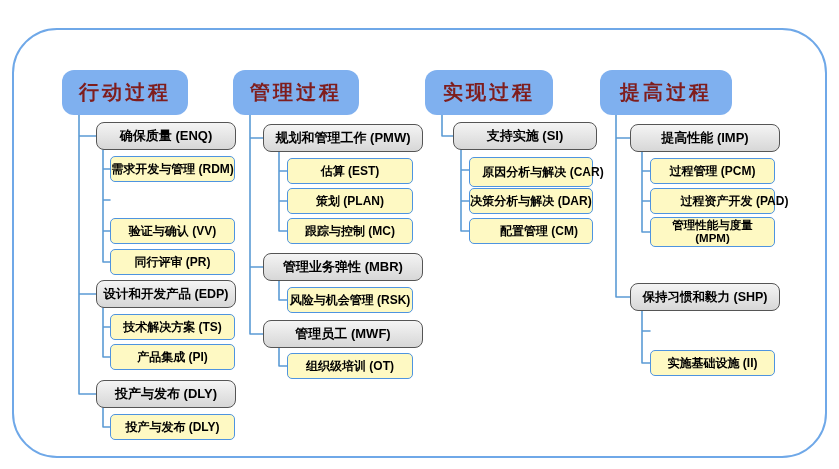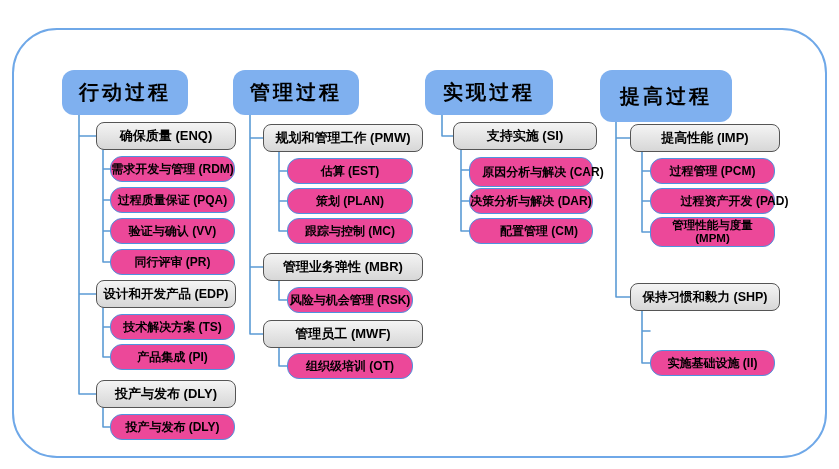--- a/index.html
+++ b/index.html
@@ -14,28 +14,28 @@
   .connector-svg{position:absolute;left:0;top:0;z-index:1;}
   .box{
     position:absolute;z-index:2;display:flex;align-items:center;justify-content:center;
     text-align:center;font-weight:bold;color:#000;box-sizing:border-box;white-space:nowrap;
   }
   .title-box{
     background:#1259D3;color:#fff;border-radius:10px;font-size:23px;letter-spacing:3px;
     box-shadow:0 1px 2px rgba(0,0,0,.25);
   }
   .hdr{
-    background:#7FB0EF;color:#000000;border-radius:12px;font-size:20px;letter-spacing:3px;
+    background:#7FB0EF;color:#7f1d1d;border-radius:12px;font-size:20px;letter-spacing:3px;
   }
   .gbox{
     background:linear-gradient(180deg,#f4f4f4 0%,#d7d7d7 100%);
     border:1.6px solid #555;border-radius:8px;font-size:13px;
   }
   .wbox{
-    background:#ec4899;border:1.5px solid #4E94E0;border-radius:12px;font-size:12px;
+    background:#fef9c3;border:1.5px solid #4E94E0;border-radius:5px;font-size:12px;
   }
   .wbox.two-line{white-space:normal;line-height:1.1;font-size:11.5px;padding:0 4px;}
 </style>
 </head>
 <body>
 
 <div class="stage">
 
   <div class="container-frame"></div>
 
@@ -59,21 +59,20 @@
       <path d="M642 152 V232 M642 171 H650 M642 201 H650 M642 232 H650"></path>
       <path d="M642 311 V363 M642 331 H650 M642 363 H650"></path>
     </g>
   </svg>
 
 
   <div class="box hdr" style="left:62px;top:70px;width:126px;height:45px;">行动过程</div>
 
   <div class="box gbox" style="left:96px;top:122px;width:140px;height:28px;">确保质量 (ENQ)</div>
   <div class="box wbox" style="left:110px;top:156px;width:125px;height:26px;">需求开发与管理 (RDM)</div>
-  <div class="box wbox" style="left:110px;top:187px;width:125px;height:26px;">过程质量保证 (PQA)</div>
   <div class="box wbox" style="left:110px;top:218px;width:125px;height:26px;">验证与确认 (VV)</div>
   <div class="box wbox" style="left:110px;top:249px;width:125px;height:26px;">同行评审 (PR)</div>
 
   <div class="box gbox" style="left:96px;top:280px;width:140px;height:28px;font-size:12.5px;">设计和开发产品 (EDP)</div>
   <div class="box wbox" style="left:110px;top:314px;width:125px;height:26px;">技术解决方案 (TS)</div>
   <div class="box wbox" style="left:110px;top:344px;width:125px;height:26px;">产品集成 (PI)</div>
 
   <div class="box gbox" style="left:96px;top:380px;width:140px;height:28px;">投产与发布 (DLY)</div>
   <div class="box wbox" style="left:110px;top:414px;width:125px;height:26px;">投产与发布 (DLY)</div>
 
@@ -90,21 +89,21 @@
   <div class="box gbox" style="left:263px;top:320px;width:160px;height:28px;">管理员工 (MWF)</div>
   <div class="box wbox" style="left:287px;top:353px;width:126px;height:26px;">组织级培训 (OT)</div>
 
   <div class="box hdr" style="left:425px;top:70px;width:128px;height:45px;">实现过程</div>
 
   <div class="box gbox" style="left:453px;top:122px;width:144px;height:28px;">支持实施 (SI)</div>
   <div class="box wbox" style="left:469px;top:157px;width:124px;height:30px;padding-left:24px;">原因分析与解决 (CAR)</div>
   <div class="box wbox" style="left:469px;top:188px;width:124px;height:26px;">决策分析与解决 (DAR)</div>
   <div class="box wbox" style="left:469px;top:218px;width:124px;height:26px;padding-left:16px;">配置管理 (CM)</div>
 
-  <div class="box hdr" style="left:600px;top:70px;width:132px;height:52px;text-align:right;">提高过程</div>
+  <div class="box hdr" style="left:600px;top:70px;width:132px;height:45px;text-align:right;">提高过程</div>
 
   <div class="box gbox" style="left:630px;top:124px;width:150px;height:28px;">提高性能 (IMP)</div>
   <div class="box wbox" style="left:650px;top:158px;width:125px;height:26px;">过程管理 (PCM)</div>
   <div class="box wbox" style="left:650px;top:188px;width:125px;height:26px;padding-left:44px;">过程资产开发 (PAD)</div>
   <div class="box wbox two-line" style="left:650px;top:217px;width:125px;height:30px;">管理性能与度量 (MPM)</div>
 
   <div class="box gbox" style="left:630px;top:283px;width:150px;height:28px;font-size:12.5px;">保持习惯和毅力 (SHP)</div>
   <div class="box wbox" style="left:650px;top:350px;width:125px;height:26px;">实施基础设施 (II)</div>
 
 </div>

